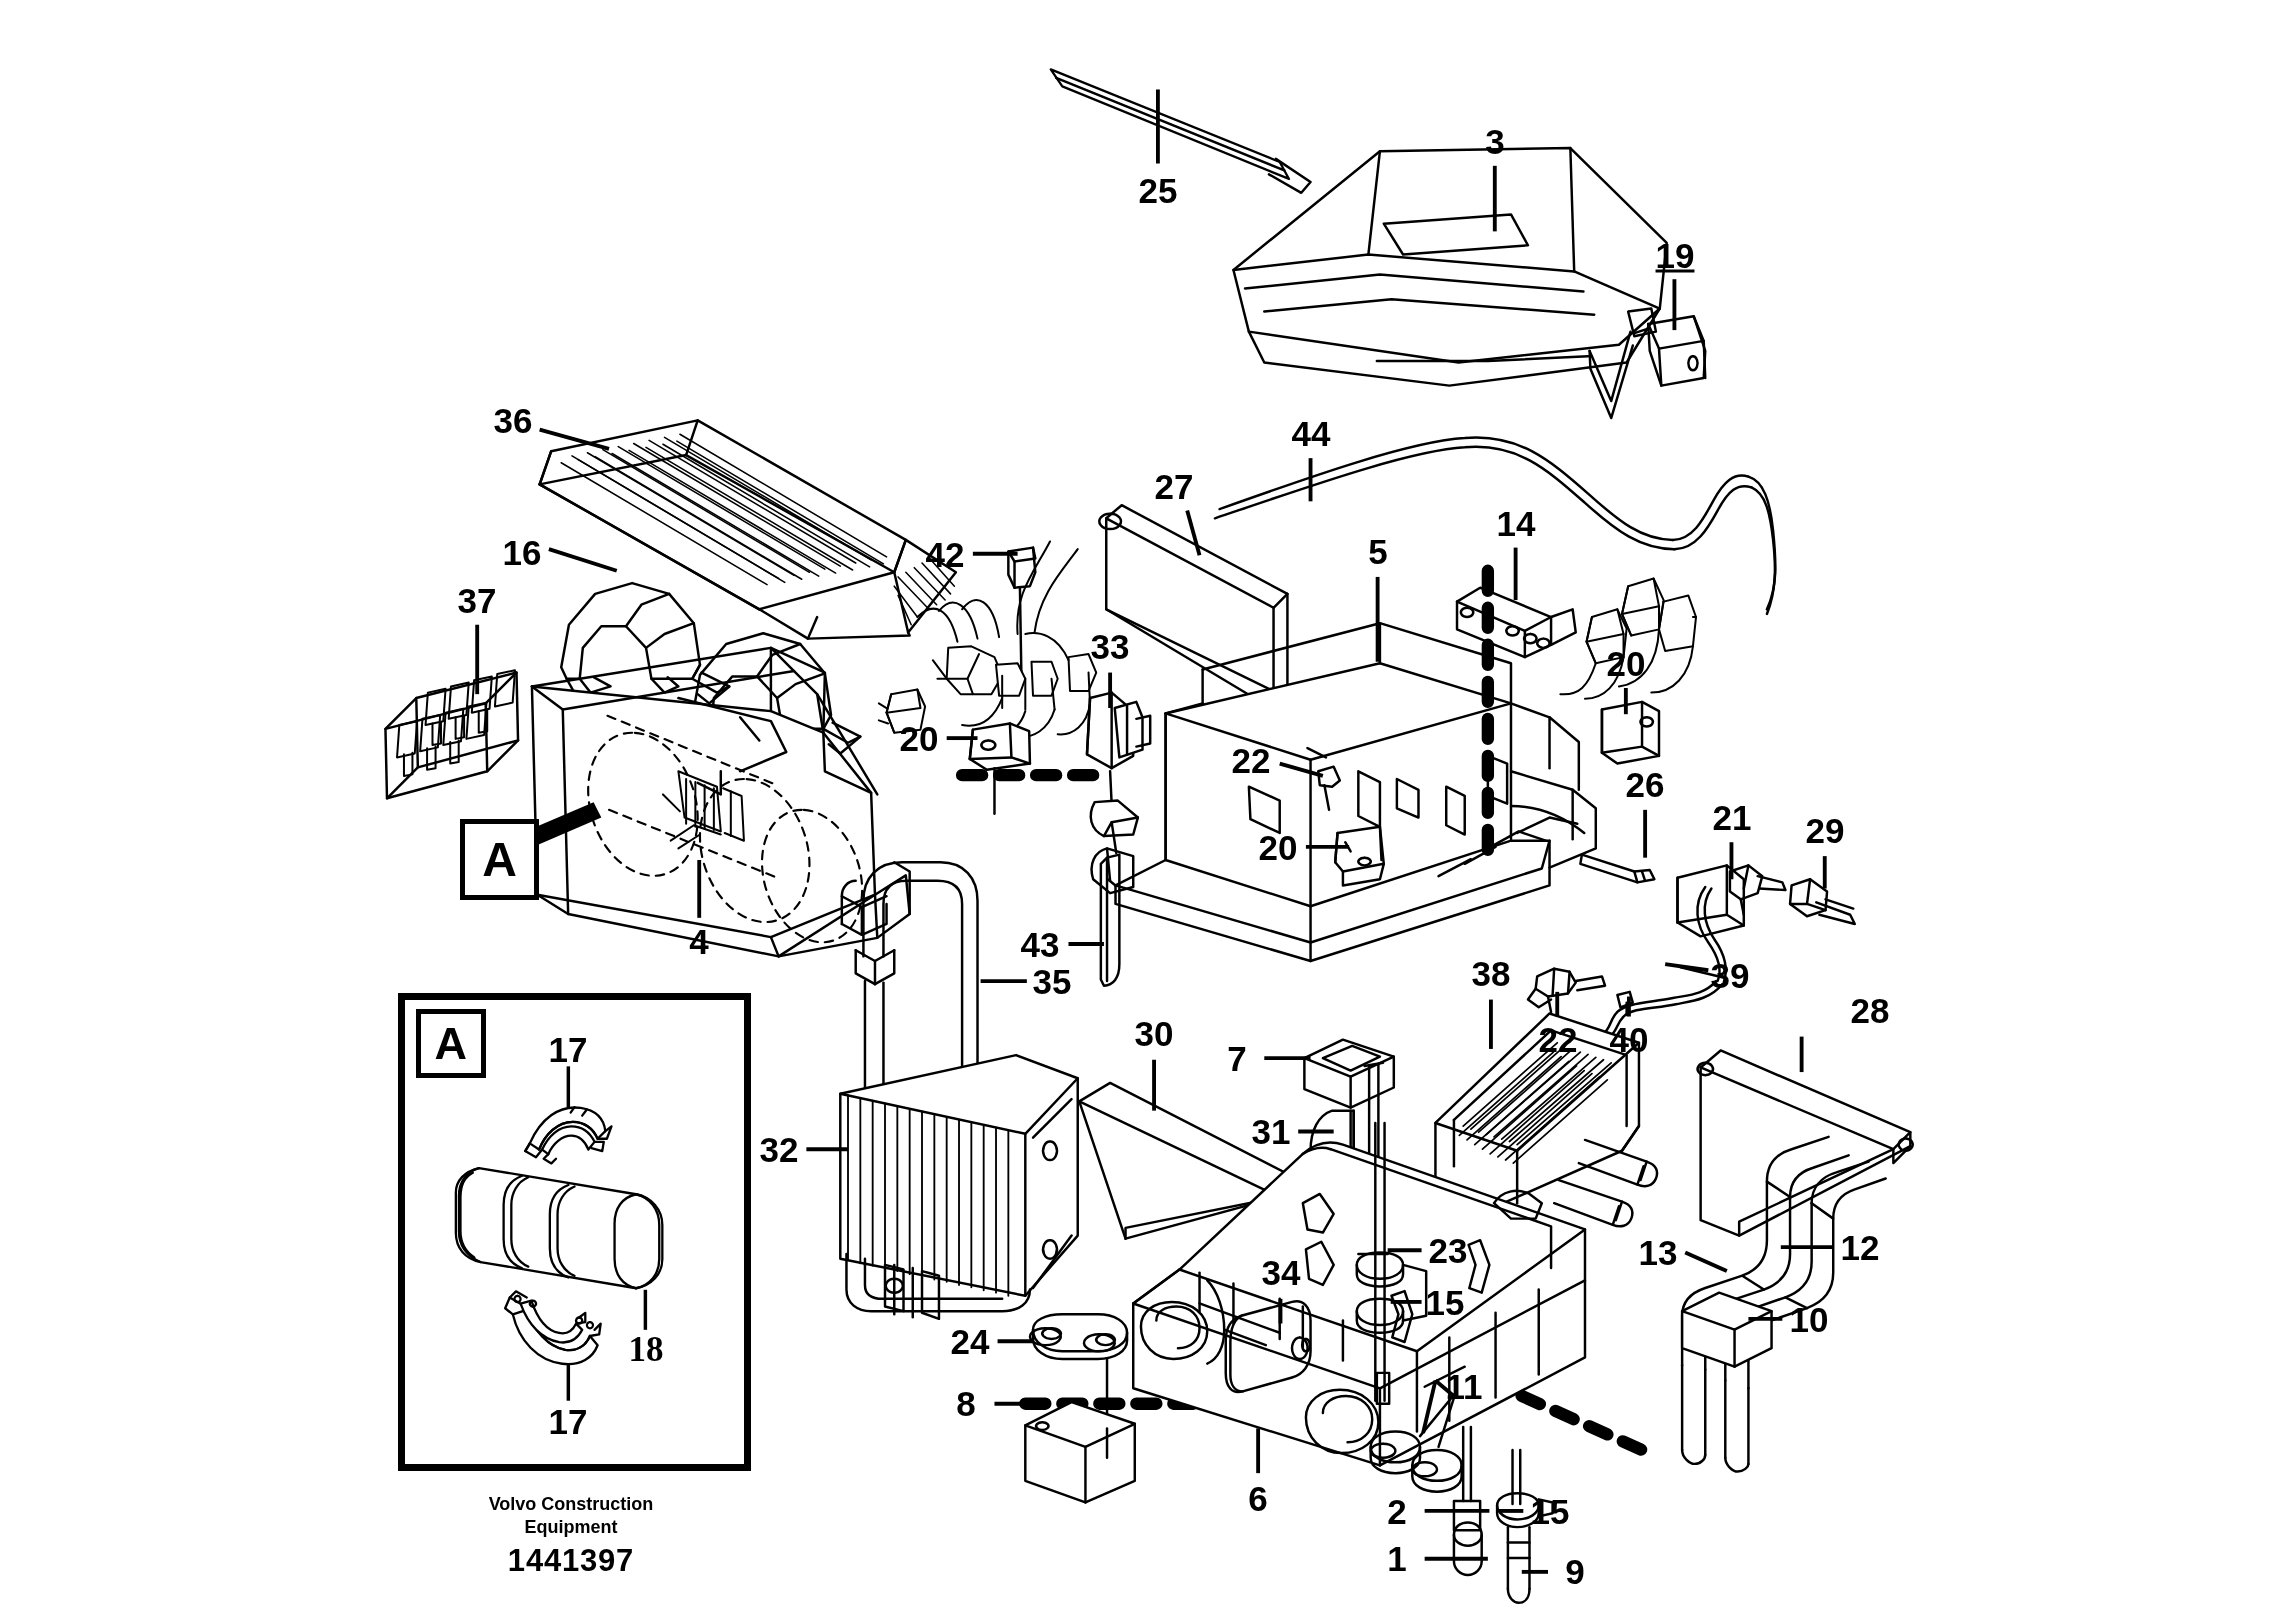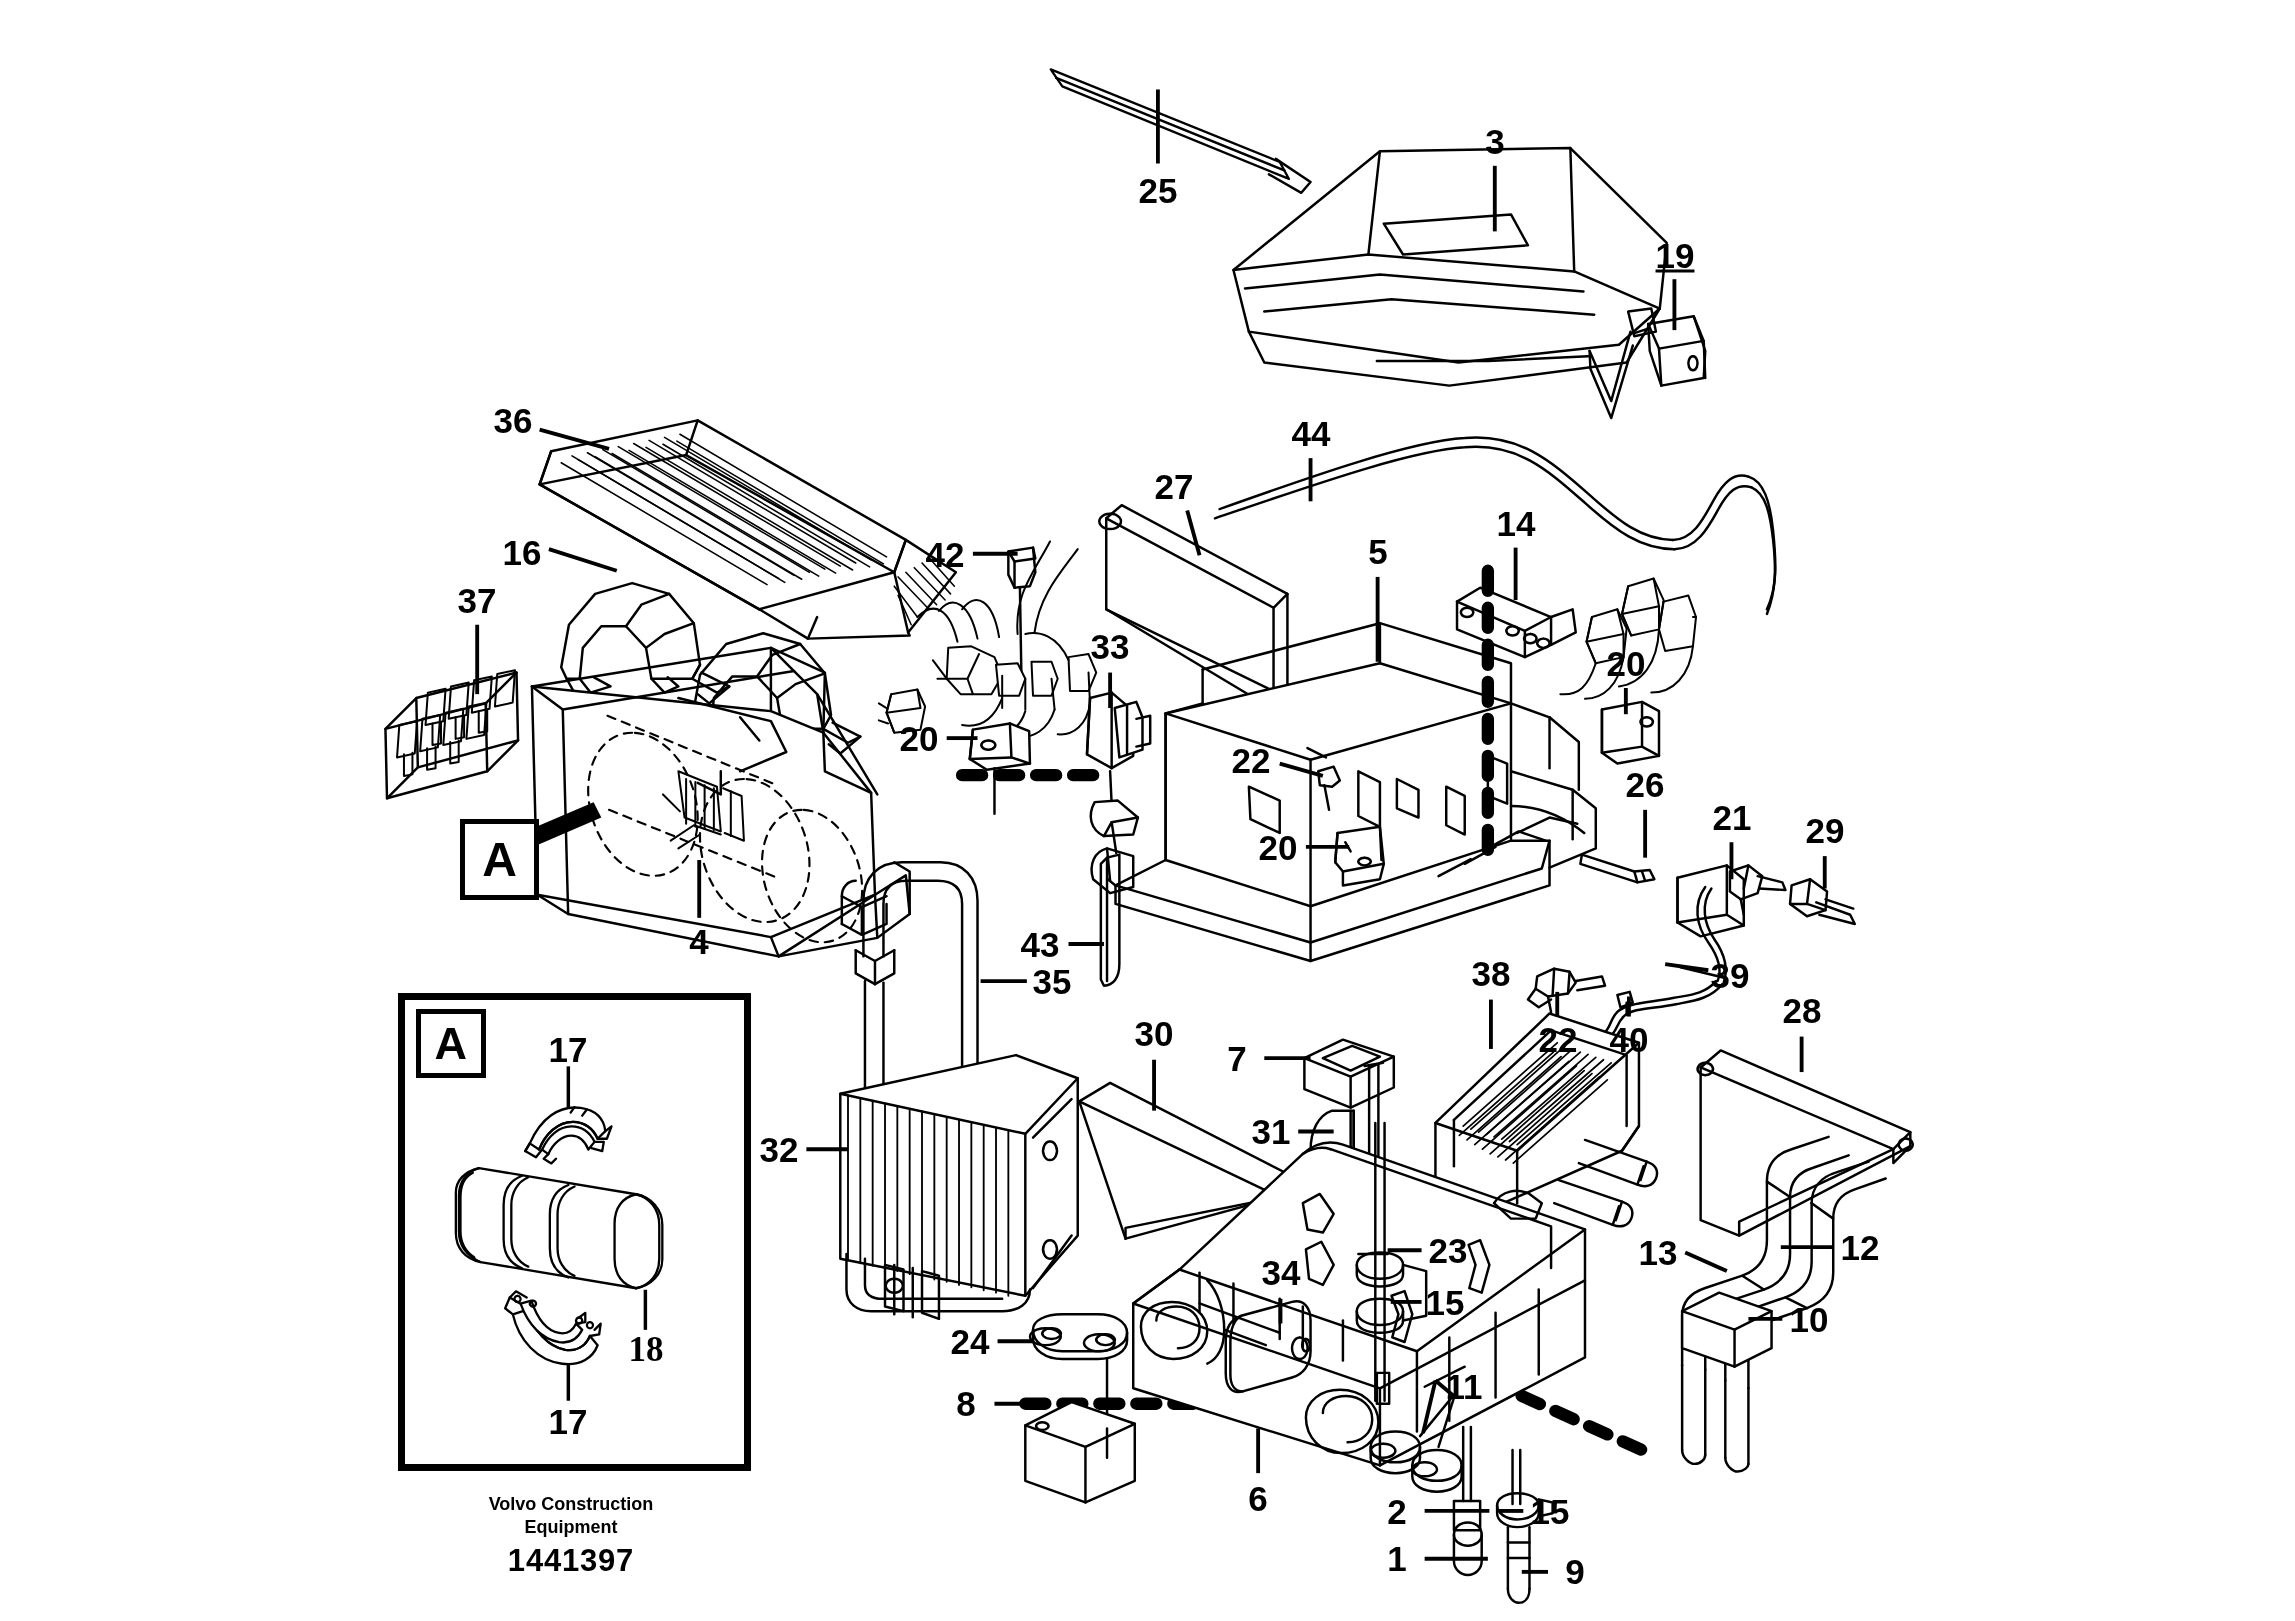--- a/index.html
+++ b/index.html
@@ -733,21 +733,21 @@
       <div class="cal mid" style="left: 919px; top: 738px;">20</div>
       <div class="cal mid" style="left: 1626px; top: 663px;">20</div>
       <div class="cal mid" style="left: 1278px; top: 847px;">20</div>
       <div class="cal mid" style="left: 1732px; top: 817px;">21</div>
       <div class="cal mid" style="left: 1251px; top: 760px;">22</div>
       <div class="cal mid" style="left: 1448px; top: 1250px;">23</div>
       <div class="cal mid" style="left: 970px; top: 1341px;">24</div>
       <div class="cal mid" style="left: 1158px; top: 190px;">25</div>
       <div class="cal mid" style="left: 1645px; top: 784px;">26</div>
       <div class="cal mid" style="left: 1174px; top: 486px;">27</div>
-      <div class="cal mid" style="left: 1802px; top: 1010px;">28</div>
+      <div class="cal mid" style="left: 1870px; top: 1010px;">28</div>
       <div class="cal mid" style="left: 1825px; top: 830px;">29</div>
       <div class="cal mid" style="left: 1154px; top: 1033px;">30</div>
       <div class="cal mid" style="left: 1271px; top: 1131px;">31</div>
       <div class="cal mid" style="left: 779px; top: 1149px;">32</div>
       <div class="cal mid" style="left: 1110px; top: 646px;">33</div>
       <div class="cal mid" style="left: 1281px; top: 1272px;">34</div>
       <div class="cal mid" style="left: 1052px; top: 981px;">35</div>
       <div class="cal mid" style="left: 513px; top: 420px;">36</div>
       <div class="cal mid" style="left: 477px; top: 600px;">37</div>
       <div class="cal mid" style="left: 1491px; top: 973px;">38</div>

